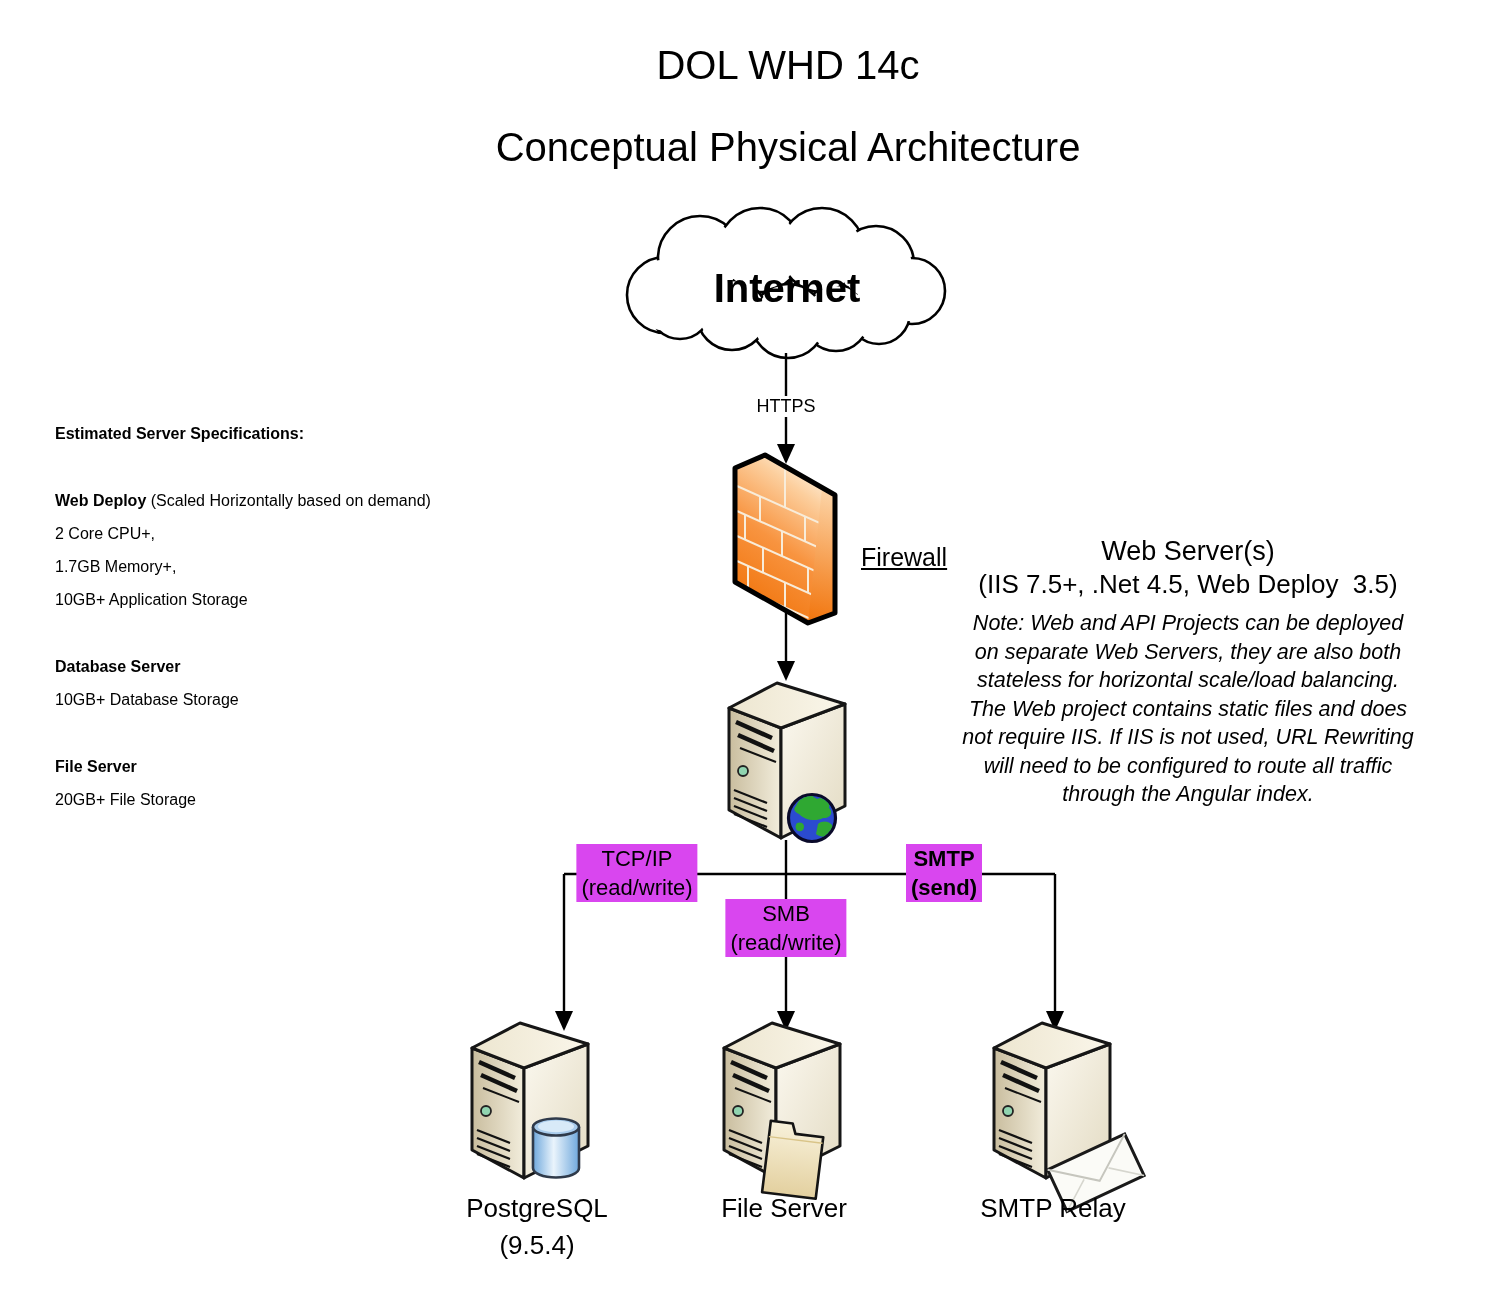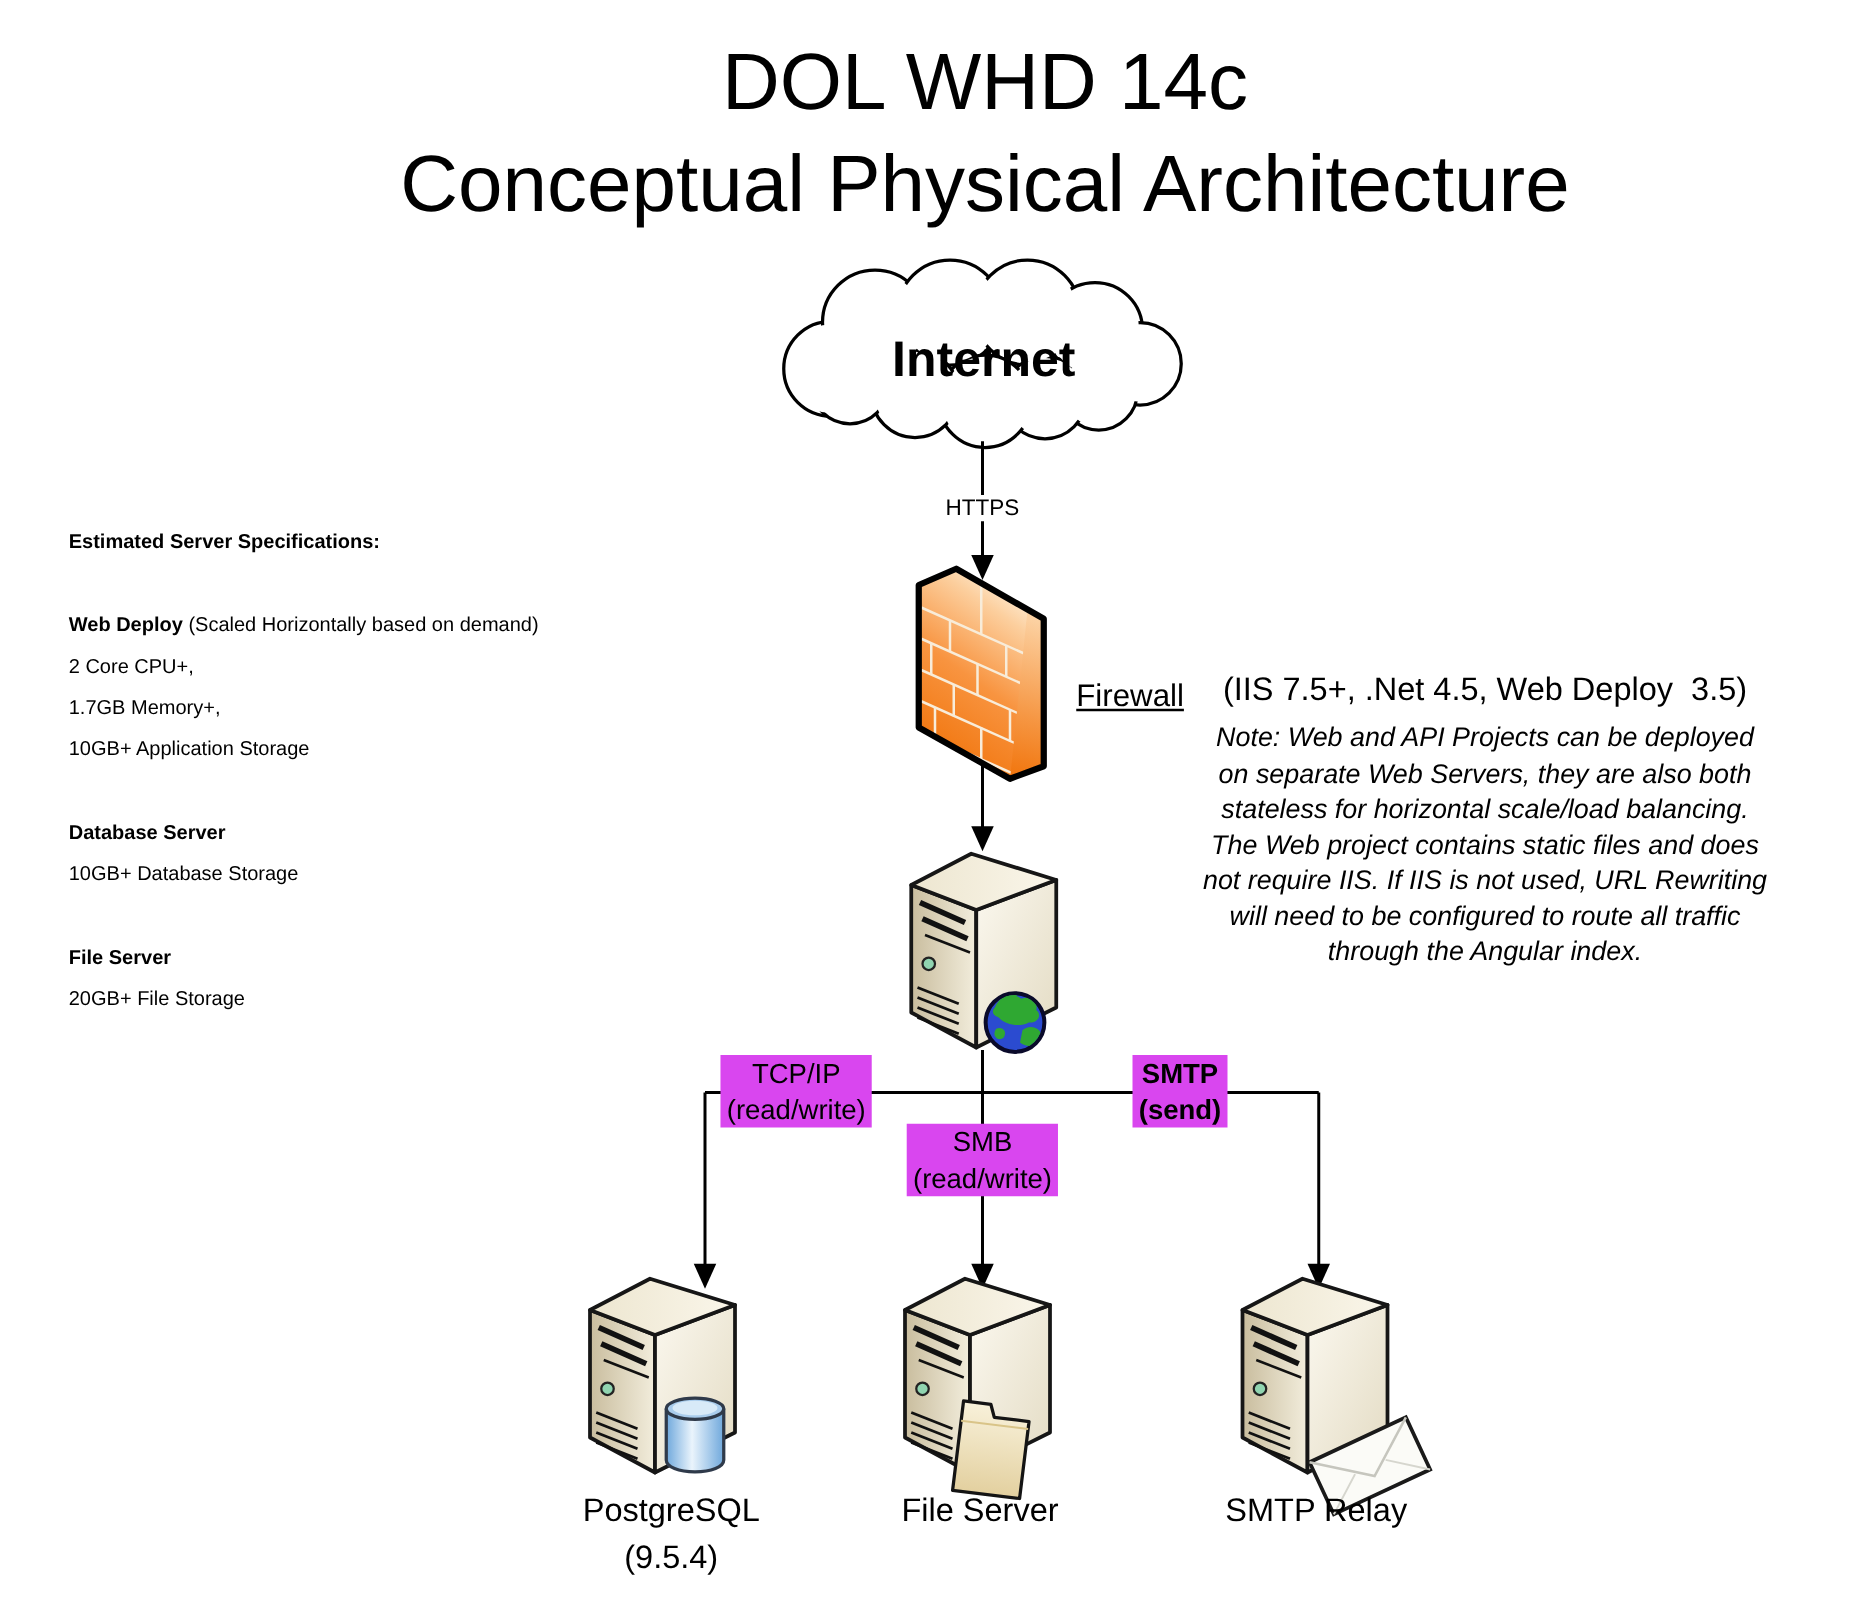--- a/index.html
+++ b/index.html
@@ -10,21 +10,21 @@
     --database-blue:#6FA8DC; --database-blue-light:#EAF4FC;
     --globe-ocean:#2B4BD0; --globe-land:#2FA832;
     --led-green:#90D4B0; --line-black:#000000;
   }
   html,body{margin:0;padding:0;background:#ffffff;}
   .stage{position:relative;width:1491px;height:1290px;background:#fff;overflow:hidden;
          font-family:"Liberation Sans",sans-serif;color:#000;}
   .stage svg{position:absolute;left:0;top:0;z-index:1;}
   .lbl{position:absolute;z-index:2;white-space:nowrap;color:#000;}
   .ctr{transform:translateX(-50%);text-align:center;}
-  .title{left:788px;top:24px;font-size:64px;line-height:82px;font-weight:400;}
+  .title{left:788px;top:24px;font-size:40px;line-height:82px;font-weight:400;}
   .internet-lbl{left:787px;top:266px;font-size:40px;font-weight:700;}
   .conn{background:#d946ef;padding:0 5px;font-size:22px;line-height:29px;}
   .https-lbl{left:786px;top:396px;font-size:18px;background:#fff;padding:0 5px;}
   .firewall-lbl{left:861px;top:543px;font-size:25px;text-decoration:underline;}
   .annot{left:962px;top:535px;width:452px;transform:none;text-align:center;white-space:normal;}
   .annot .a-title{font-size:27px;line-height:33px;}
   .annot .a-sub{font-size:26px;line-height:32px;white-space:pre-wrap;}
   .annot .a-note{margin-top:9px;font-size:21.5px;line-height:28.5px;font-style:italic;}
   .specs{left:55px;top:417px;font-size:16px;line-height:33px;white-space:normal;width:640px;}
   .specs .gap{height:34px;}
@@ -212,20 +212,21 @@
     <div>Conceptual Physical Architecture</div>
   </div>
 
   <div class="lbl ctr internet-lbl">Internet</div>
 
   <div class="lbl ctr https-lbl">HTTPS</div>
 
   <div class="lbl firewall-lbl">Firewall</div>
 
   <div class="lbl annot">
+    <div class="a-title">Web Server(s)</div>
     <div class="a-sub">(IIS 7.5+, .Net 4.5, Web Deploy  3.5)</div>
     <div class="a-note">Note: Web and API Projects can be deployed on separate Web Servers, they are also both stateless for horizontal scale/load balancing. The Web project contains static files and does not require IIS. If IIS is not used, URL Rewriting will need to be configured to route all traffic through the Angular index.</div>
   </div>
 
   <div class="lbl specs">
     <div><b>Estimated Server Specifications:</b></div>
     <div class="gap"></div>
     <div><b>Web Deploy</b><span> (Scaled Horizontally based on demand)</span></div>
     <div>2 Core CPU+,</div>
     <div>1.7GB Memory+,</div>

